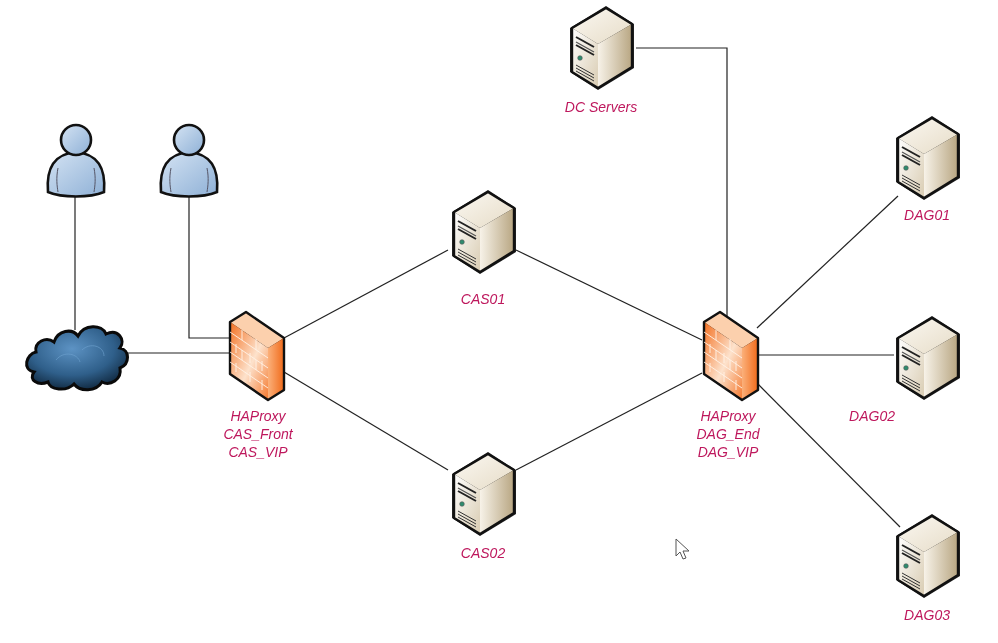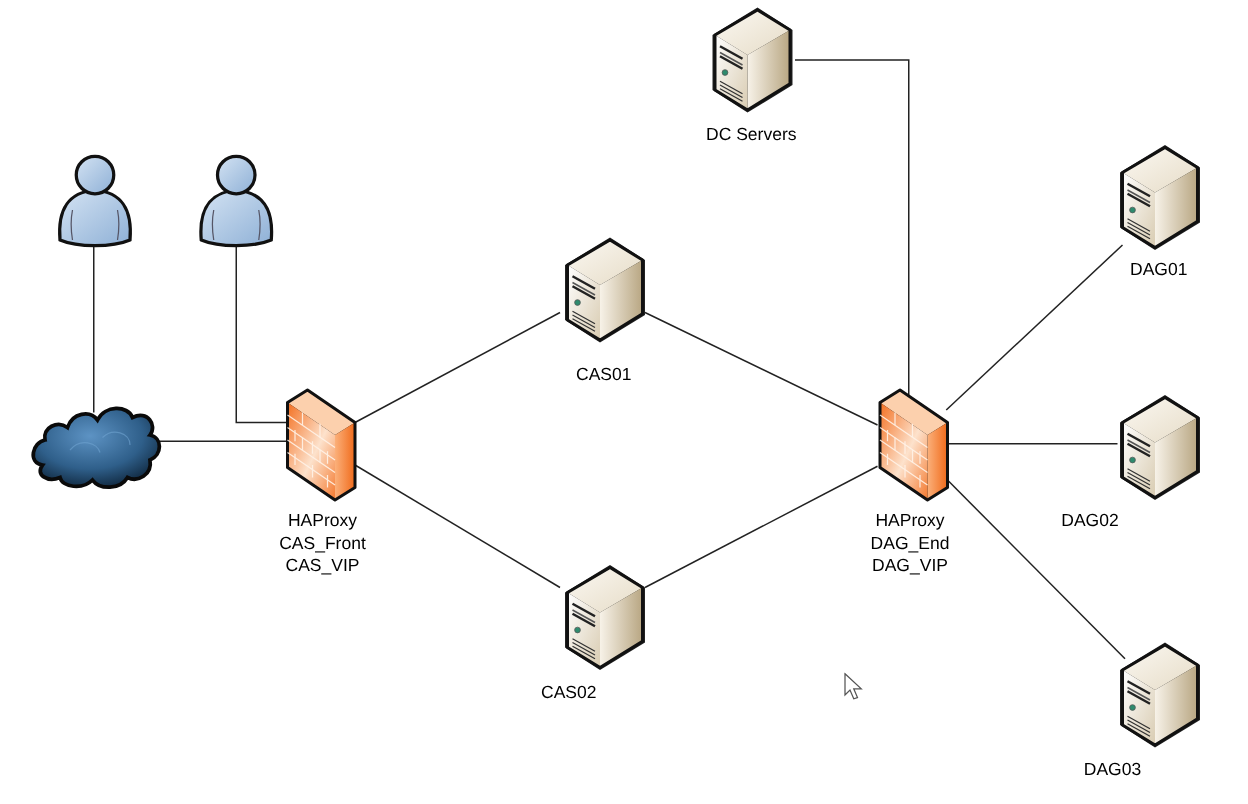--- a/index.html
+++ b/index.html
@@ -1,18 +1,18 @@
 <!DOCTYPE html>
 <html><head>
   <meta charset="utf-8">
   <style>
     html, body { margin: 0; padding: 0; background: #ffffff; }
     body { width: 998px; height: 643px; position: relative; overflow: hidden; font-family: "Liberation Sans", "DejaVu Sans", sans-serif; }
     #diagram { position: absolute; left: 0; top: 0; width: 998px; height: 643px; }
-    .lbl { position: absolute; font-size: 14px; color: #000000; text-align: center; line-height: 18px; white-space: nowrap; transform: translateX(-50%); }
+    .lbl { position: absolute; font-size: 14px; color: #be185d; text-align: center; line-height: 18px; white-space: nowrap; transform: translateX(-50%); font-style: italic; }
     .lbl div { display: block; }
     .cursor { position: absolute; left: 675px; top: 538px; }
   </style>
 </head>
 <body>
 
 <svg id="diagram" width="998" height="643" viewBox="0 0 998 643" xmlns="http://www.w3.org/2000/svg">
   <defs>
     <linearGradient id="userGrad" x1="0" y1="0" x2="1" y2="1">
       <stop offset="0" stop-color="#d4e3f3"></stop>
@@ -130,21 +130,21 @@
   <div>HAProxy</div>
   <div>CAS_Front</div>
   <div>CAS_VIP</div>
 </div>
 <div class="lbl" style="left:728px; top:407px;">
   <div>HAProxy</div>
   <div>DAG_End</div>
   <div>DAG_VIP</div>
 </div>
 <div class="lbl" style="left:483px; top:290px;">CAS01</div>
-<div class="lbl" style="left:455px; top:544px;">CAS02</div>
+<div class="lbl" style="left:483px; top:544px;">CAS02</div>
 <div class="lbl" style="left:601px; top:98px;">DC Servers</div>
 <div class="lbl" style="left:927px; top:206px;text-align:right;">DAG01</div>
 <div class="lbl" style="left:872px; top:407px;">DAG02</div>
-<div class="lbl" style="left:890px; top:606px;">DAG03</div>
+<div class="lbl" style="left:927px; top:606px;">DAG03</div>
 
 <svg class="cursor" width="18" height="24" viewBox="0 0 18 24">
   <path d="M1 1 L1 18 L5 14 L8 21 L11 20 L8 13 L14 13 Z" fill="#fff" stroke="#555" stroke-width="1"></path>
 </svg>
 
 </body></html>

